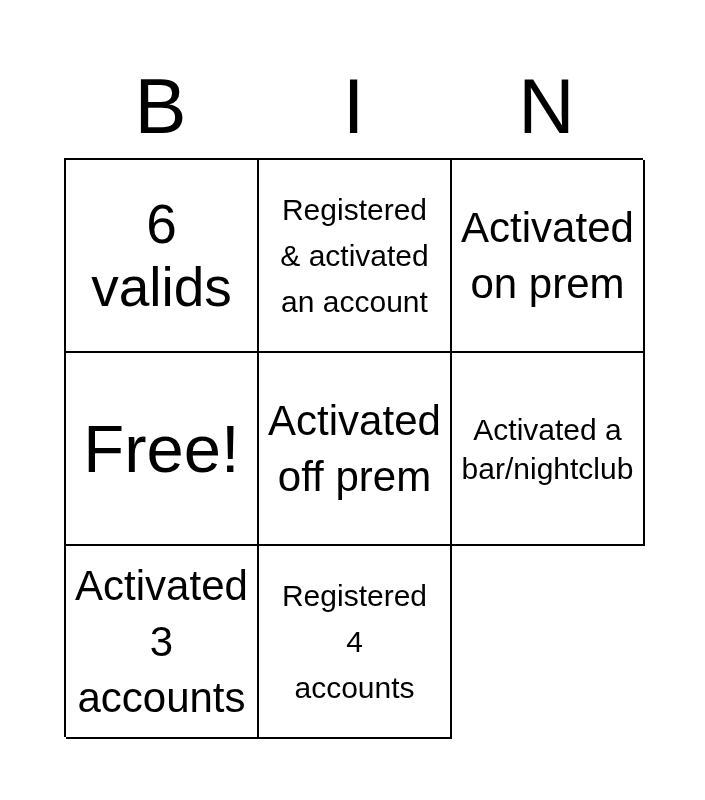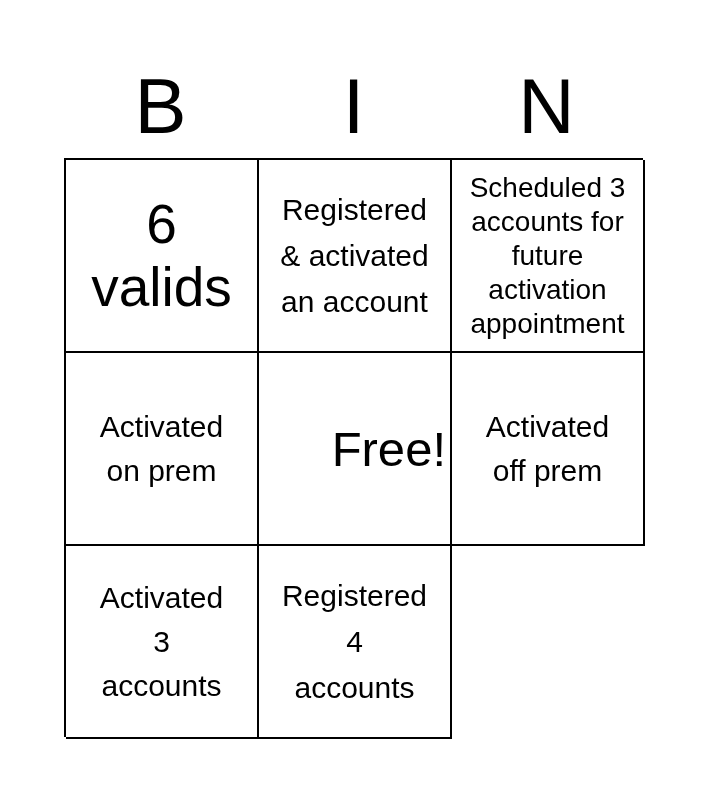--- a/index.html
+++ b/index.html
@@ -75,23 +75,23 @@
 
   .cell-text {
     display: block;
     width: 100%;
     text-align: center;
     white-space: pre-line;
     color: #000000;
   }
 
   
-  .size-xxl .cell-text { font-size: 49px; line-height: 78px; text-align: right; }
+  .size-xxl .cell-text { font-size: 67px; line-height: 78px; }
   .size-xl  .cell-text { font-size: 55px; line-height: 63px; }
-  .size-lg  .cell-text { font-size: 30px; line-height: 44px; }
+  .size-lg  .cell-text { font-size: 42px; line-height: 56px; }
   .size-md  .cell-text { font-size: 30px; line-height: 46px; }
   .size-sm  .cell-text { font-size: 30px; line-height: 39px; }
   .size-xs  .cell-text { font-size: 28px; line-height: 34px; }
 </style>
 </head>
 <body>
 
 <div class="card">
 
   <div class="header-row">
@@ -109,37 +109,34 @@
   <div class="grid">
     <div class="cell size-xl">
       <span class="cell-text">6
 valids</span>
     </div>
     <div class="cell size-md">
       <span class="cell-text">Registered
 &amp; activated
 an account</span>
     </div>
-    <div class="cell size-xs">
-      <span class="cell-text">Scheduled 3
-accounts for
-future
-activation
-appointment</span>
-    </div>
     <div class="cell size-lg">
       <span class="cell-text">Activated
 on prem</span>
     </div>
     <div class="cell size-xxl">
       <span class="cell-text">Free!</span>
     </div>
     <div class="cell size-lg">
       <span class="cell-text">Activated
 off prem</span>
+    </div>
+    <div class="cell size-sm">
+      <span class="cell-text">Activated a
+bar/nightclub</span>
     </div>
     <div class="cell size-lg">
       <span class="cell-text">Activated
 3
 accounts</span>
     </div>
     <div class="cell size-md">
       <span class="cell-text">Registered
 4
 accounts</span>

